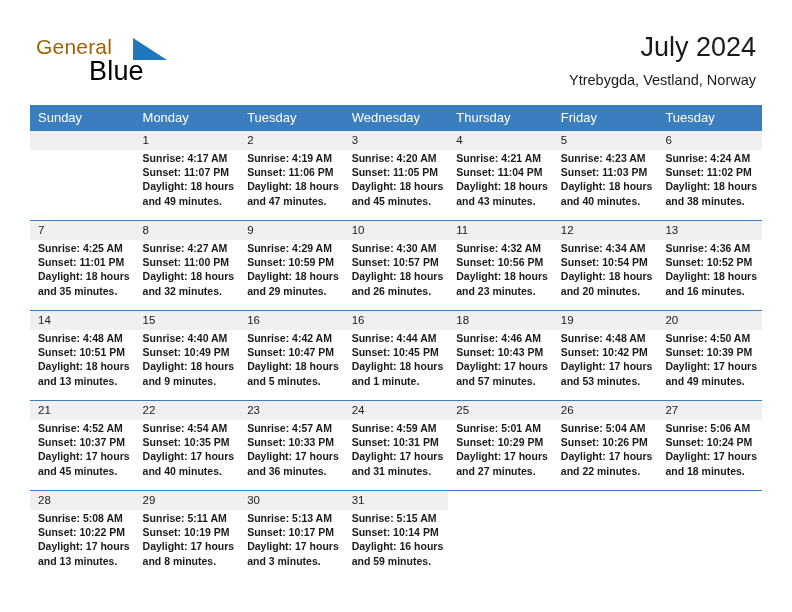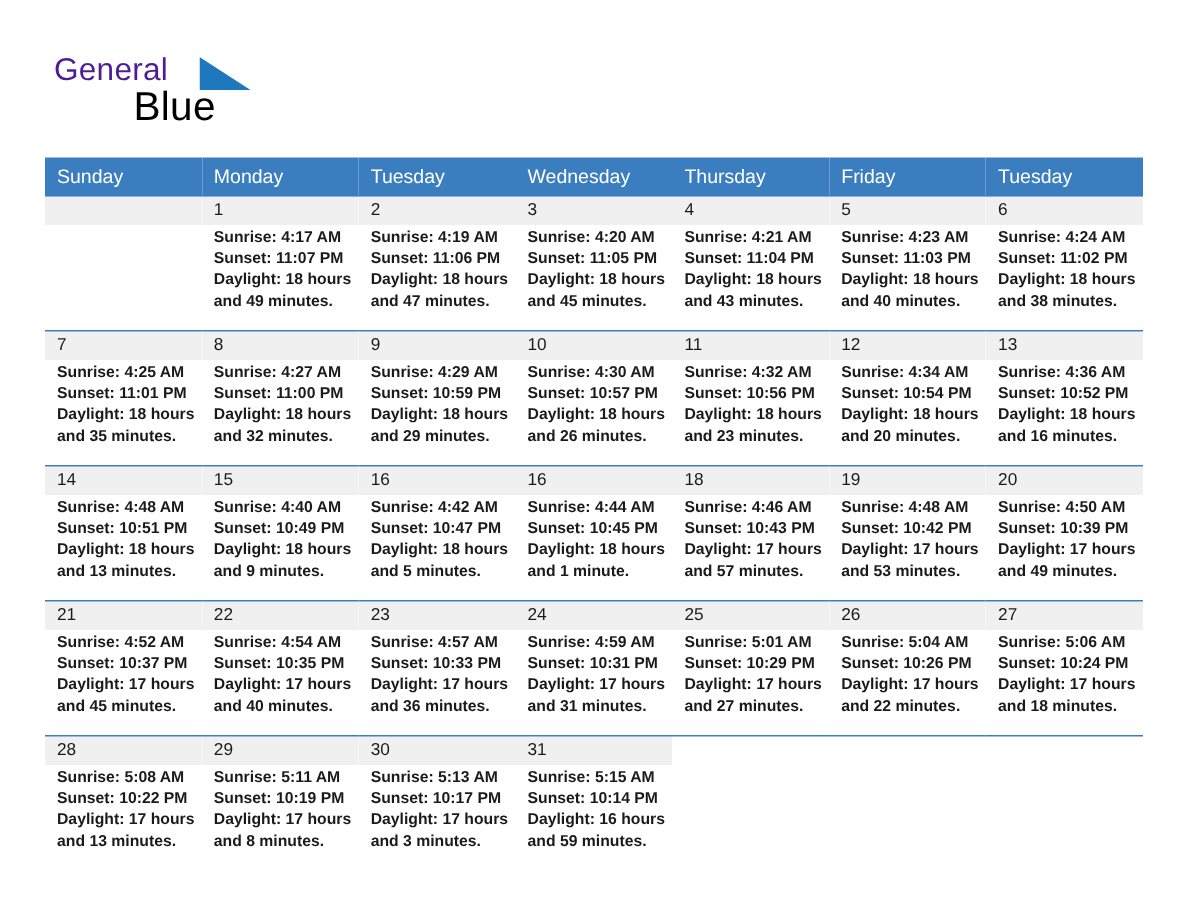--- a/index.html
+++ b/index.html
@@ -34,21 +34,21 @@
     top: 35px;
     width: 150px;
     height: 48px;
   }
   .logo-general {
     position: absolute;
     left: 0;
     top: 0;
     font-size: 21px;
     letter-spacing: 0.2px;
-    color: #4c1d95;
+    color: #a16207;
     font-family: "Liberation Sans", sans-serif;
   }
   .logo-blue {
     position: absolute;
     left: 53px;
     top: 21px;
     font-size: 27px;
     letter-spacing: 0.2px;
     color: #000000;
     font-family: "Liberation Sans", sans-serif;
@@ -151,20 +151,24 @@
     <div class="logo">
       <span class="logo-general">General</span>
       <span class="logo-mark">
         <svg width="34" height="22" viewBox="0 0 34 22">
           <polygon points="0,0 34,22 0,22" fill="#1f77be"></polygon>
         </svg>
       </span>
       <span class="logo-blue">Blue</span>
     </div>
 
+    <div class="title-block">
+      <h1 class="cal-title">July 2024</h1>
+      <div class="cal-subtitle">Ytrebygda, Vestland, Norway</div>
+    </div>
 
   </div>
 
   <table class="calendar">
     <thead>
       <tr id="weekday-row">
           <th>Sunday</th>
           <th>Monday</th>
           <th>Tuesday</th>
           <th>Wednesday</th>

